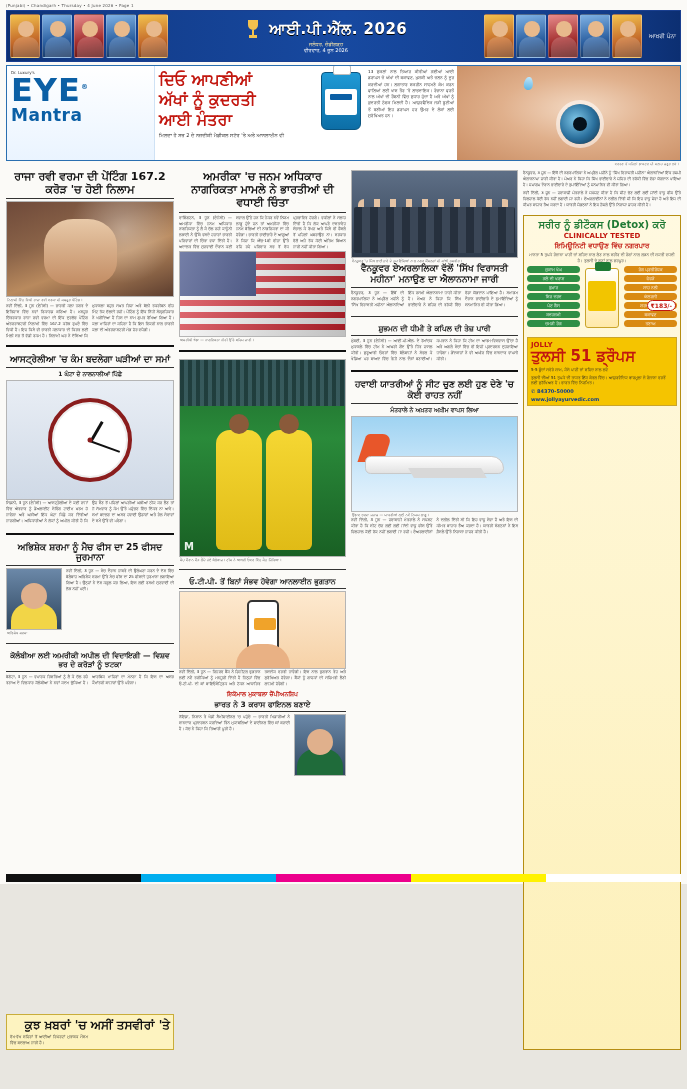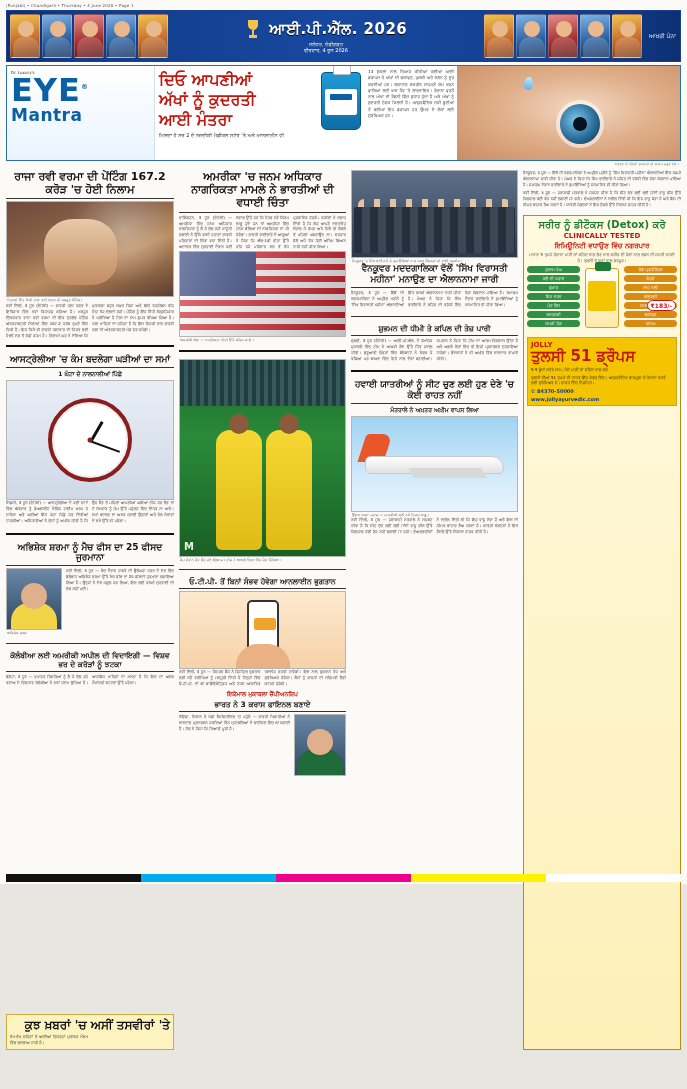--- a/index.html
+++ b/index.html
@@ -524,21 +524,21 @@
           </div>
         </div>
       </div>
     </div>
 
     <div class="col">
 
       <div>
         <div class="photo img-group"></div>
         <div class="cap">ਵੈਨਕੂਵਰ 'ਚ ਸਿੱਖ ਭਾਈਚਾਰੇ ਦੇ ਨੁਮਾਇੰਦਿਆਂ ਨਾਲ ਨਗਰ ਕੌਂਸਲਰਾਂ ਦੀ ਸਾਂਝੀ ਤਸਵੀਰ।</div>
-        <div class="hl md">ਵੈਨਕੂਵਰ ਮਦਦਗਾਲਿਕਾ ਵੱਲੋਂ 'ਸਿੱਖ ਵਿਰਾਸਤੀ ਮਹੀਨਾ' ਮਨਾਉਣ ਦਾ ਐਲਾਨਨਾਮਾ ਜਾਰੀ</div>
+        <div class="hl md">ਵੈਨਕੂਵਰ ਏਅਰਲਾਲਿਕਾ ਵੱਲੋਂ 'ਸਿੱਖ ਵਿਰਾਸਤੀ ਮਹੀਨਾ' ਮਨਾਉਣ ਦਾ ਐਲਾਨਨਾਮਾ ਜਾਰੀ</div>
         <div class="body-cols c3">
           <p>ਵੈਨਕੂਵਰ, 3 ਜੂਨ — ਇੱਥੋਂ ਦੀ ਨਗਰਪਾਲਿਕਾ ਨੇ ਅਪ੍ਰੈਲ ਮਹੀਨੇ ਨੂੰ 'ਸਿੱਖ ਵਿਰਾਸਤੀ ਮਹੀਨਾ' ਐਲਾਨਦਿਆਂ ਇੱਕ ਰਸਮੀ ਐਲਾਨਨਾਮਾ ਜਾਰੀ ਕੀਤਾ ਹੈ। ਮੇਅਰ ਨੇ ਕਿਹਾ ਕਿ ਸਿੱਖ ਭਾਈਚਾਰੇ ਨੇ ਸ਼ਹਿਰ ਦੀ ਤਰੱਕੀ ਵਿੱਚ ਵੱਡਾ ਯੋਗਦਾਨ ਪਾਇਆ ਹੈ। ਸਮਾਗਮ ਦੌਰਾਨ ਭਾਈਚਾਰੇ ਦੇ ਨੁਮਾਇੰਦਿਆਂ ਨੂੰ ਸਨਮਾਨਿਤ ਵੀ ਕੀਤਾ ਗਿਆ।</p>
         </div>
       </div>
 
       <div class="rule"></div>
 
       <div>
         <div class="hl sm">ਸ਼ੁਭਮਨ ਦੀ ਧੀਮੀ ਤੇ ਕਪਿਲ ਦੀ ਤੇਜ਼ ਪਾਰੀ</div>
         <div class="body-cols c2">

